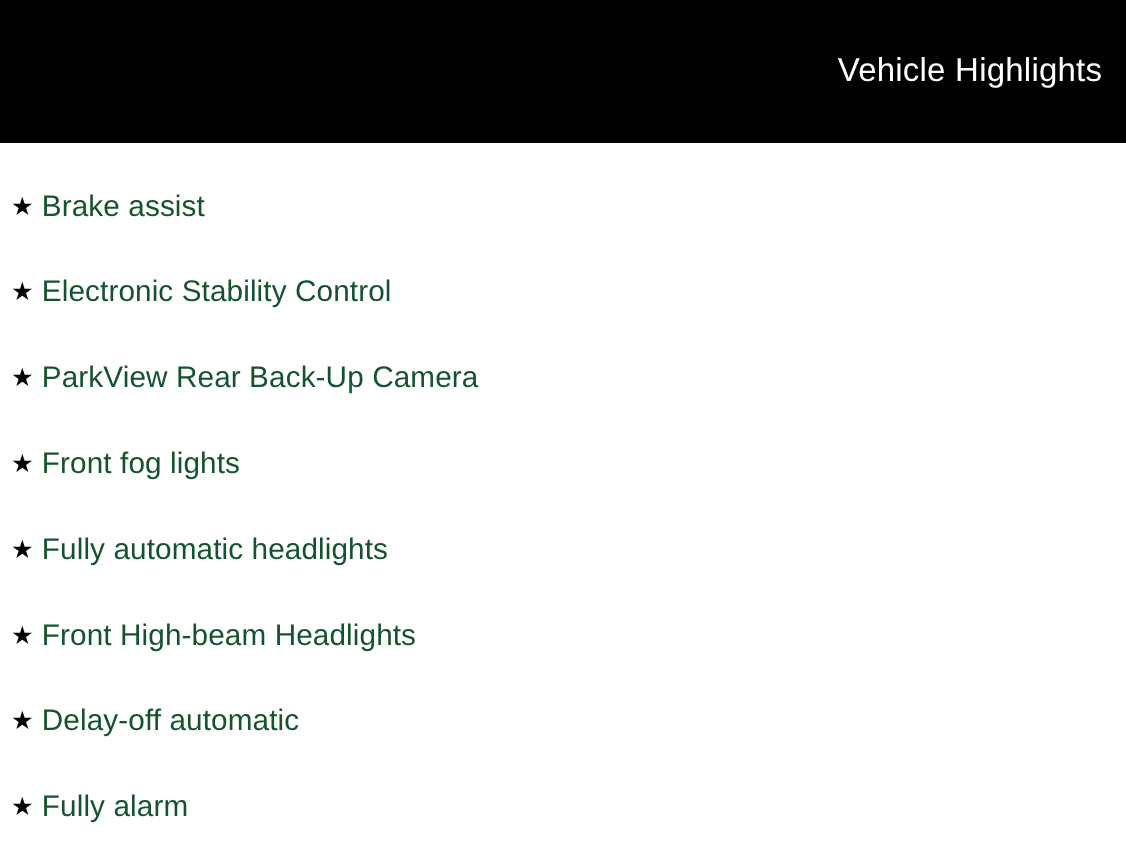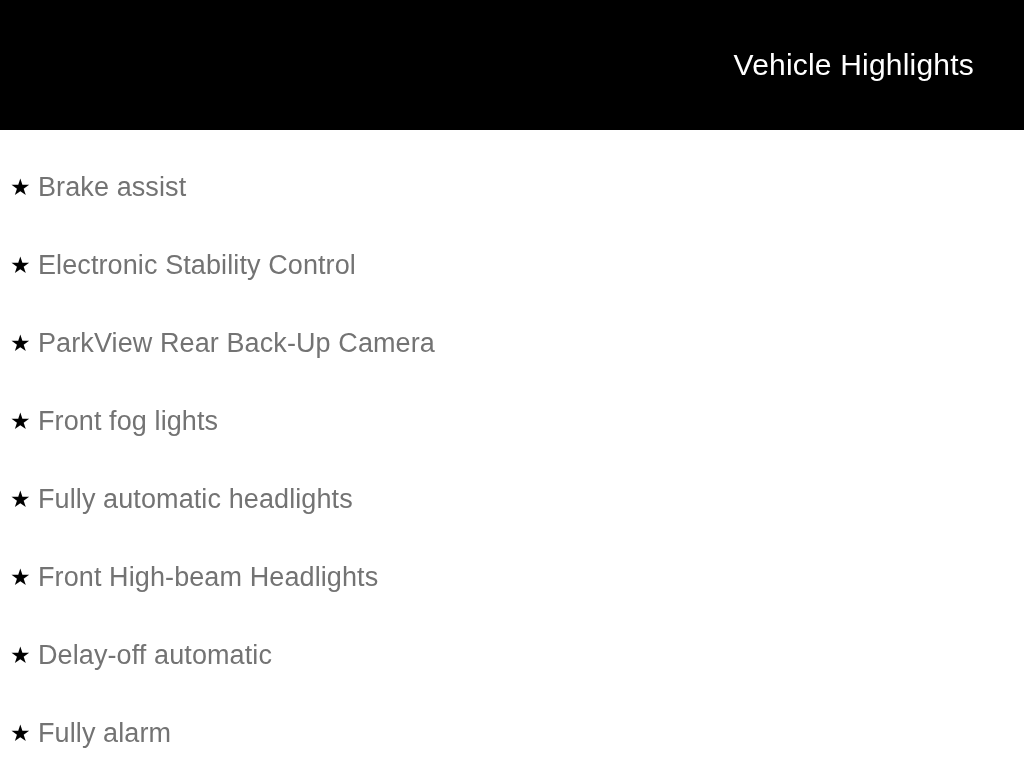--- a/index.html
+++ b/index.html
@@ -20,21 +20,21 @@
     background: #ffffff;
   }
   .header-bar {
     width: 1024px;
     height: 130px;
     background: #000000;
     display: flex;
     align-items: center;
     justify-content: flex-end;
     box-sizing: border-box;
-    padding-right: 50px;
+    padding-right: 22px;
   }
   .header-title {
     color: #ffffff;
     font-size: 30px;
     font-weight: 400;
     letter-spacing: 0.2px;
     line-height: 1;
   }
   .highlights-list {
     list-style: none;
@@ -52,21 +52,21 @@
   .star-icon {
     width: 28px;
     min-width: 28px;
     font-size: 23px;
     color: #000000;
     line-height: 1;
     text-align: left;
   }
   .item-label {
     font-size: 27px;
-    color: #737373;
+    color: #14532d;
     line-height: 1;
     letter-spacing: 0.1px;
   }
 </style>
 </head>
 <body>
 
 <div class="page">
 
   <div class="header-bar">

